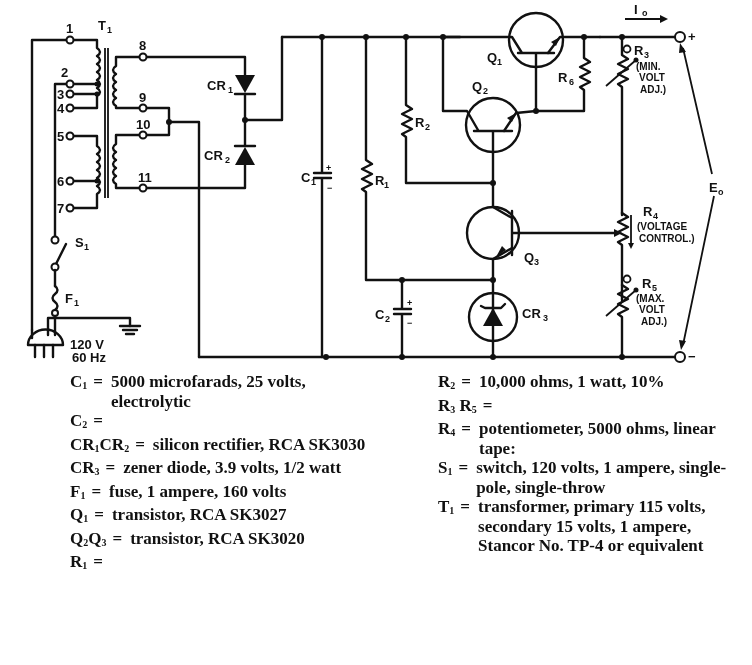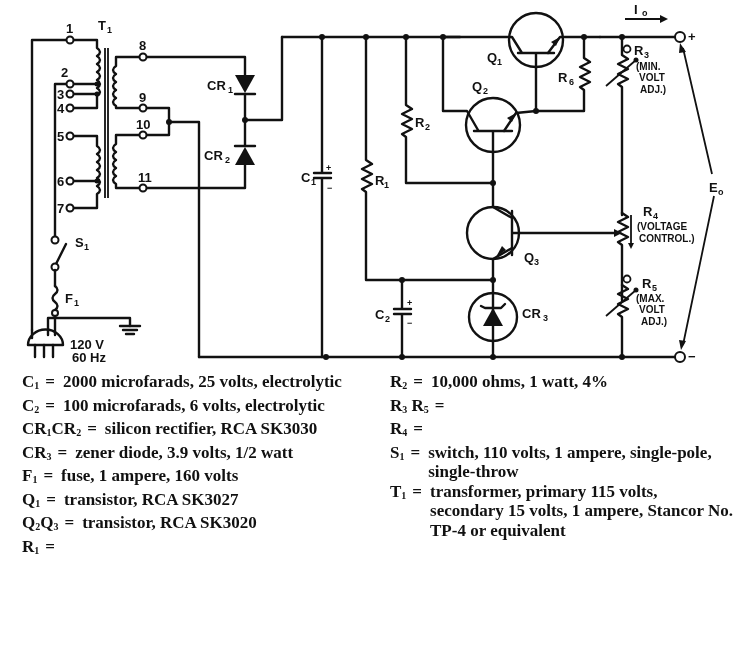--- a/index.html
+++ b/index.html
@@ -9,21 +9,21 @@
   .w { stroke: #111; stroke-width: 2.4; fill: none; stroke-linecap: round; stroke-linejoin: round; }
   .thin { stroke: #111; stroke-width: 1.8; fill: none; }
   .dot { fill: #111; }
   .term { fill: #fff; stroke: #111; stroke-width: 2; }
   .lbl { font-size: 13px; }
   .sub { font-size: 9px; }
   .note { font-size: 10px; }
   .parts { position: absolute; top: 372px; font-family: "Liberation Serif", serif; font-weight: bold; font-size: 17px; line-height: 19.5px; color: #111; }
   .parts.left { left: 22px; width: 355px; }
   .parts.right { left: 390px; width: 345px; }
-  .part { display: flex; }
+  .part { display: flex; margin-left: 48px; }
   .part .sym { white-space: nowrap; flex: none; }
   .part .eq { flex: none; margin: 0 8px 0 6px; }
   .part .desc { flex: 1; }
   .part .sym sub { font-size: 10px; vertical-align: -2px; }
 </style>
 </head>
 <body>
 
 <svg id="schematic" viewBox="0 0 752 365" xmlns="http://www.w3.org/2000/svg">
 
@@ -265,26 +265,25 @@
       <text class="lbl" x="709" y="192">E</text>
       <text class="sub" x="718" y="195">o</text>
     </g>
   </g>
 </svg>
 
 <div class="parts left">
   <div class="part">
     <span class="sym"><span>C</span><sub>1</sub></span>
     <span class="eq">=</span>
-    <span class="desc">2000 microfarads, 25 volts, electrolytic</span>
+    <span class="desc">5000 microfarads, 25 volts, electrolytic</span>
   </div>
   <div class="part">
     <span class="sym"><span>C</span><sub>2</sub></span>
     <span class="eq">=</span>
-    <span class="desc">100 microfarads, 6 volts, electrolytic</span>
   </div>
   <div class="part">
     <span class="sym"><span>CR</span><sub>1</sub><span>CR</span><sub>2</sub></span>
     <span class="eq">=</span>
     <span class="desc">silicon rectifier, RCA SK3030</span>
   </div>
   <div class="part">
     <span class="sym"><span>CR</span><sub>3</sub></span>
     <span class="eq">=</span>
     <span class="desc">zener diode, 3.9 volts, 1/2 watt</span>
@@ -307,33 +306,34 @@
   <div class="part">
     <span class="sym"><span>R</span><sub>1</sub></span>
     <span class="eq">=</span>
   </div>
 </div>
 
 <div class="parts right">
   <div class="part">
     <span class="sym"><span>R</span><sub>2</sub></span>
     <span class="eq">=</span>
-    <span class="desc">10,000 ohms, 1 watt, 4%</span>
+    <span class="desc">10,000 ohms, 1 watt, 10%</span>
   </div>
   <div class="part">
     <span class="sym"><span>R</span><sub>3</sub><span> R</span><sub>5</sub></span>
     <span class="eq">=</span>
   </div>
   <div class="part">
     <span class="sym"><span>R</span><sub>4</sub></span>
     <span class="eq">=</span>
+    <span class="desc">potentiometer, 5000 ohms, linear tape:</span>
   </div>
   <div class="part">
     <span class="sym"><span>S</span><sub>1</sub></span>
     <span class="eq">=</span>
-    <span class="desc">switch, 110 volts, 1 ampere, single-pole, single-throw</span>
+    <span class="desc">switch, 120 volts, 1 ampere, single-pole, single-throw</span>
   </div>
   <div class="part">
     <span class="sym"><span>T</span><sub>1</sub></span>
     <span class="eq">=</span>
     <span class="desc">transformer, primary 115 volts, secondary 15 volts, 1 ampere, Stancor No. TP-4 or equivalent</span>
   </div>
 </div>
 
 </body></html>

